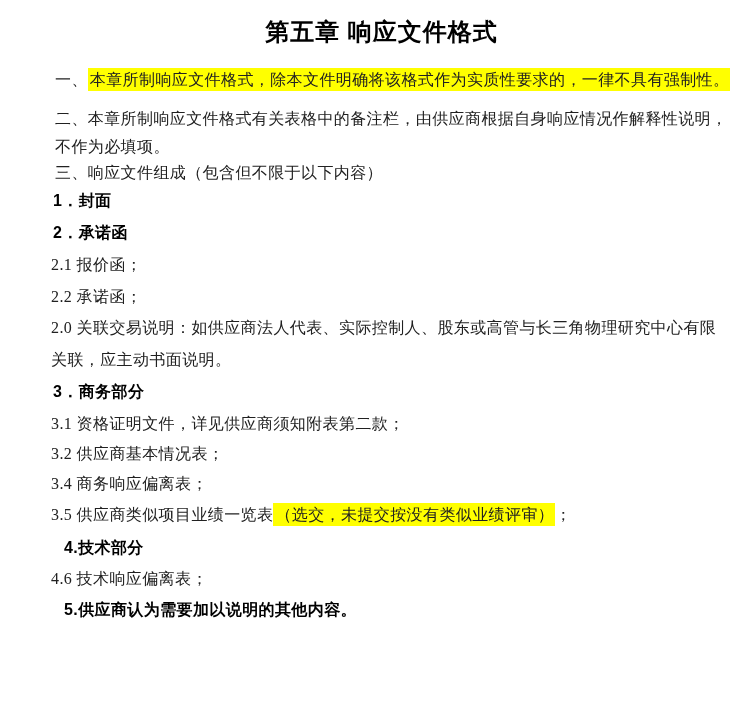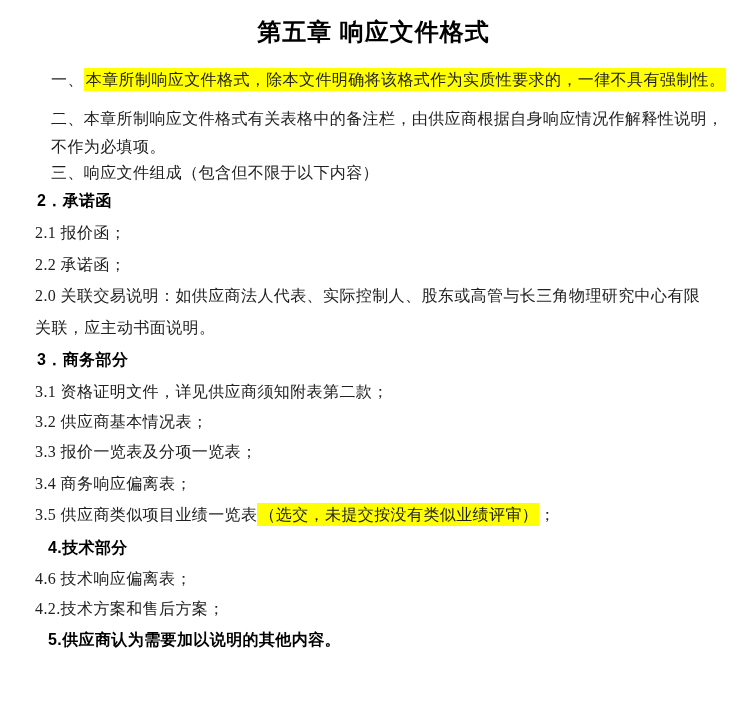--- a/index.html
+++ b/index.html
@@ -12,21 +12,21 @@
   body{
     width:745px;height:718px;
     background:var(--page-bg);
     overflow:hidden;
     font-family:"Liberation Serif","DejaVu Serif",serif;
   }
   .page{
     position:relative;
     width:745px;height:718px;
     box-sizing:border-box;
-    padding:14px 33px 0 35px;
+    padding:14px 33px 0 51px;
     color:var(--text);
   }
   .doc-title{
     margin:0;
     line-height:36px;
     font-size:24px;
     font-weight:bold;
     letter-spacing:1px;
     text-align:center;
     color:var(--heading);
@@ -40,21 +40,21 @@
     white-space:nowrap;
   }
   .lh33{line-height:33px}
   .lh31{line-height:31px}
   .lh30{line-height:30px}
   .lh28{line-height:28px}
   .lh26{line-height:26px}
   .lh25{line-height:25px}
   .mt13{margin-top:13px}
   .mt7{margin-top:7px}
-  .ind4{margin-left:16px}
+  .ind4{margin-left:4px}
   .ind2{margin-left:2px}
   .ind1{margin-left:13px}
   .bold-h{
     font-weight:bold;
     color:var(--heading);
     font-family:"Liberation Sans","DejaVu Sans",sans-serif;
   }
   .hl{
     background:var(--highlight);
     padding:3px 1px 3px 2px;
@@ -67,38 +67,37 @@
 
   <h1 class="doc-title">第五章 响应文件格式</h1>
 
   <p class="ln lh33 mt13 ind4"><span>一、</span><span class="hl">本章所制响应文件格式，除本文件明确将该格式作为实质性要求的，一律不具有强制性。</span></p>
 
   <p class="ln lh31 mt7 ind4">二、本章所制响应文件格式有关表格中的备注栏，由供应商根据自身响应情况作解释性说明，</p>
   <p class="ln lh26 ind4">不作为必填项。</p>
 
   <p class="ln lh25 ind4">三、响应文件组成（包含但不限于以下内容）</p>
 
+  <p class="ln bold-h ind2">1．封面</p>
 
   <p class="ln bold-h ind2">2．承诺函</p>
 
   <p class="ln">2.1 报价函；</p>
   <p class="ln lh31">2.2 承诺函；</p>
 
   <p class="ln">2.0 关联交易说明：如供应商法人代表、实际控制人、股东或高管与长三角物理研究中心有限</p>
   <p class="ln lh31">关联，应主动书面说明。</p>
 
   <p class="ln lh33 bold-h ind2">3．商务部分</p>
 
   <p class="ln">3.1 资格证明文件，详见供应商须知附表第二款；</p>
   <p class="ln lh28">3.2 供应商基本情况表；</p>
-  <p class="ln">3.3 报价一览表及分项一览表；</p>
   <p class="ln lh31">3.4 商务响应偏离表；</p>
 
   <p class="ln"><span>3.5 供应商类似项目业绩一览表</span><span class="hl">（选交，未提交按没有类似业绩评审）</span><span>；</span></p>
 
   <p class="ln lh33 bold-h ind1">4.技术部分</p>
 
   <p class="ln lh30">4.6 技术响应偏离表；</p>
-  <p class="ln lh30">4.2.技术方案和售后方案；</p>
 
   <p class="ln bold-h ind1">5.供应商认为需要加以说明的其他内容。</p>
 
 </div>
 
 </body></html>

